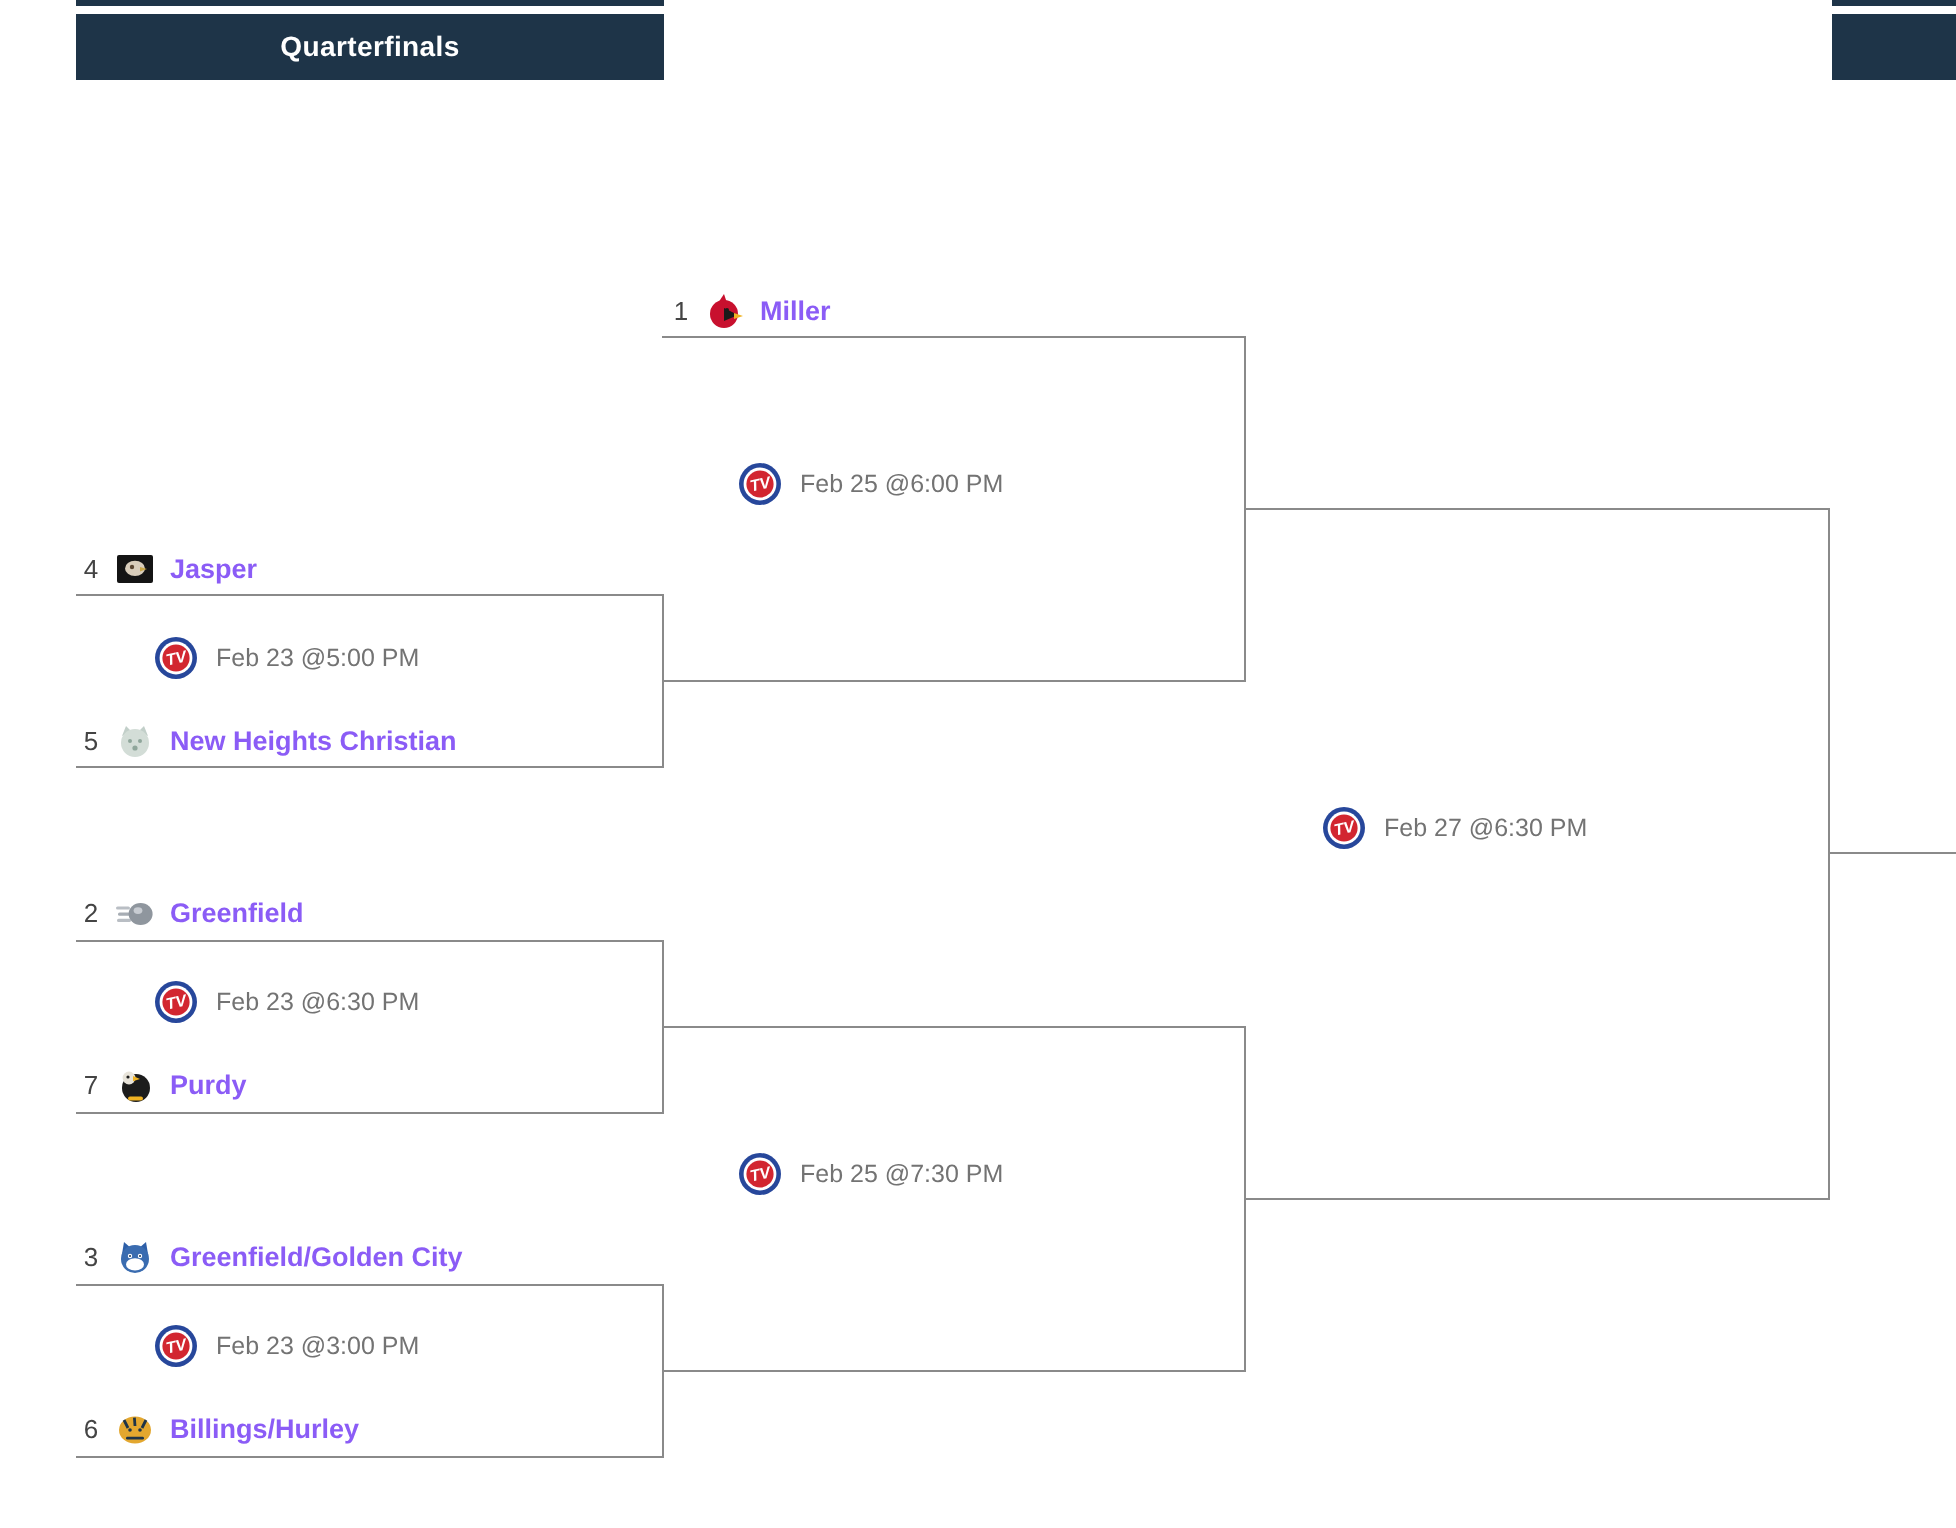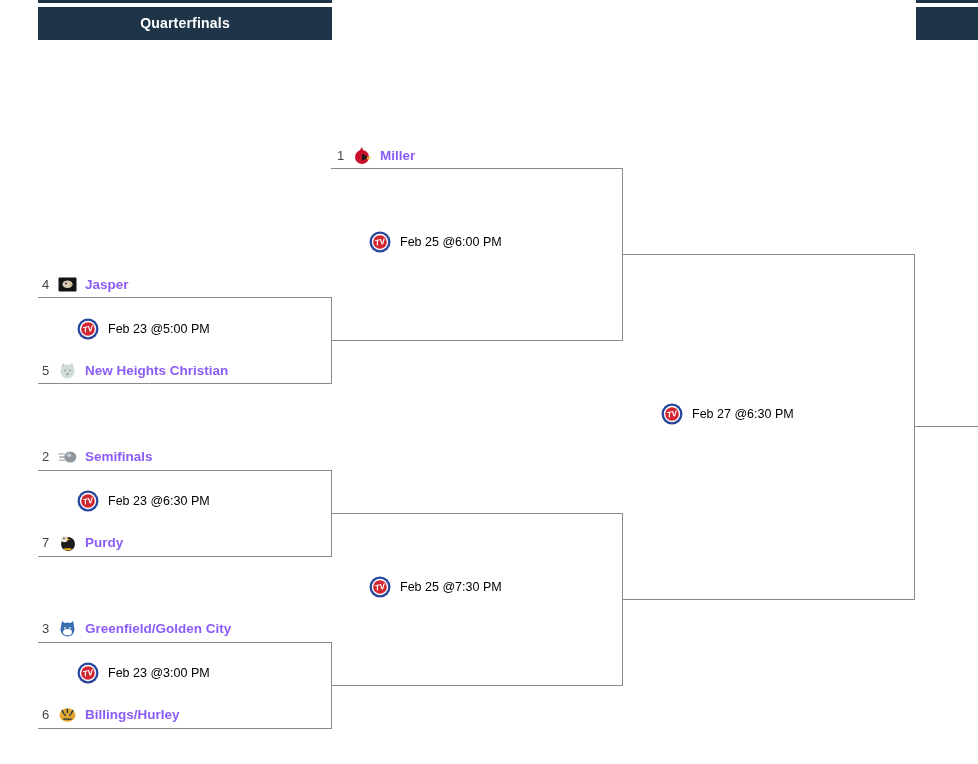--- a/index.html
+++ b/index.html
@@ -28,21 +28,21 @@
   }
   .seed{font-size:13px;color:#444444;min-width:9px;text-align:center;}
   .logo{width:19px;height:19px;display:block;}
   .team-name{font-size:13.5px;font-weight:bold;color:#8b5cf6;cursor:pointer;}
   
   .game-info{
     position:absolute;height:22px;display:flex;align-items:center;gap:9px;
     white-space:nowrap;
   }
   .tv-icon{width:22px;height:22px;display:block;cursor:pointer;}
-  .game-datetime{font-size:12.5px;color:#000000;}
+  .game-datetime{font-size:12.5px;color:#737373;}
 </style>
 </head>
 <body>
 
 <div class="stage">
 
   <div class="header-cell hc-qf">
     <div class="header-bar">Quarterfinals</div>
   </div>
   <div class="header-cell hc-c">
@@ -114,21 +114,21 @@
   <div class="team-row" style="left:41px;top:445px;">
 
     <span class="seed">2</span>
     <svg class="logo" viewBox="0 0 19 19">
       <rect x="0" y="6.2" width="7" height="1.6" rx="0.8" fill="#b9bec4"></rect>
       <rect x="1" y="9.3" width="6" height="1.6" rx="0.8" fill="#a7adb4"></rect>
       <rect x="0.5" y="12.4" width="7" height="1.6" rx="0.8" fill="#b9bec4"></rect>
       <ellipse cx="12.3" cy="10" rx="6" ry="5.5" fill="#8f969e"></ellipse>
       <ellipse cx="11" cy="8.3" rx="2.2" ry="1.7" fill="#c8ccd2"></ellipse>
     </svg>
-    <span class="team-name">Semifinals</span>
+    <span class="team-name">Greenfield</span>
   </div>
 
   <div class="team-row" style="left:41px;top:531px;">
     <span class="seed">7</span>
     <svg class="logo" viewBox="0 0 19 19">
       <circle cx="10" cy="11" r="7" fill="#1c1c1c"></circle>
       <circle cx="6.5" cy="6" r="3.2" fill="#e8e4da"></circle>
       <polygon points="8.5,5 12,6.5 8.5,7.6" fill="#f0b323"></polygon>
       <circle cx="6" cy="5.5" r="0.8" fill="#1c1c1c"></circle>
       <rect x="6" y="15.3" width="7.5" height="2" rx="1" fill="#f0b323"></rect>

